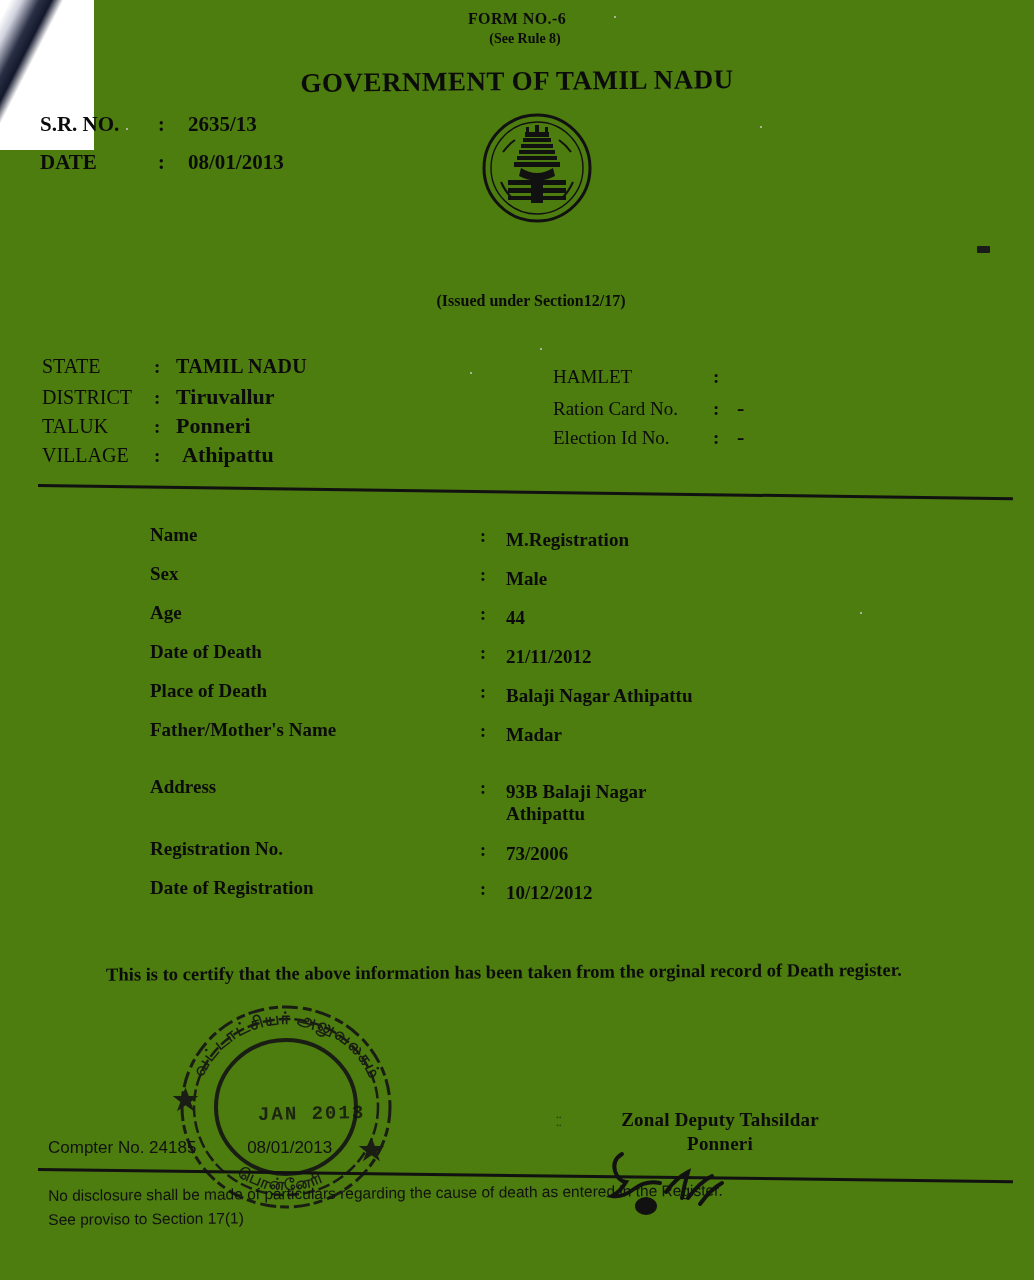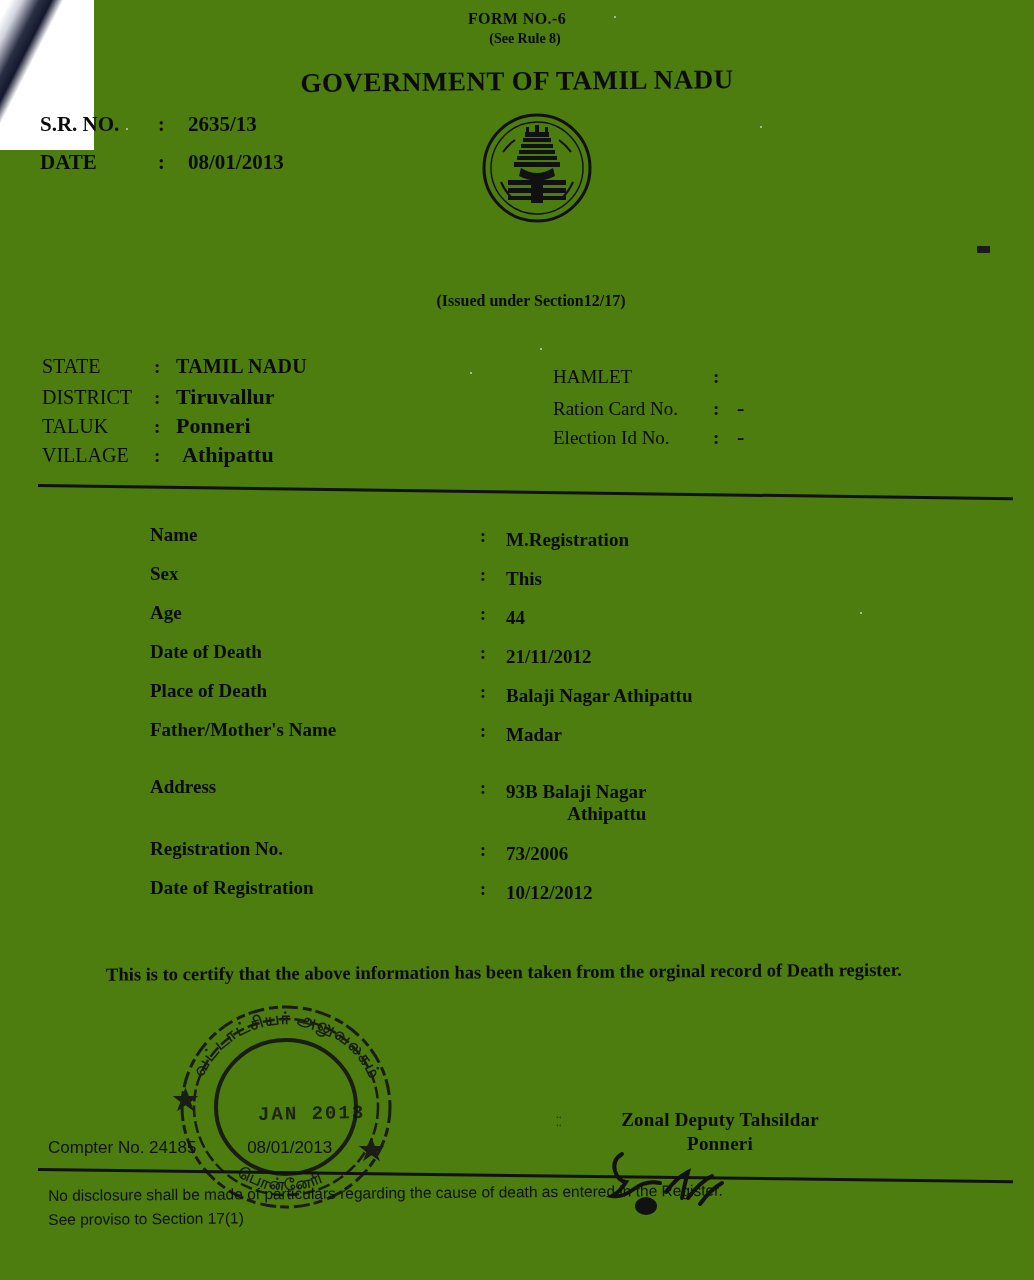--- a/index.html
+++ b/index.html
@@ -148,21 +148,21 @@
     position: absolute; left: 330px; top: 2px;
     font-size: 18px; font-weight: bold;
   }
   .frow .fvalue {
     position: absolute; left: 356px; top: 5px;
     font-size: 19px; font-weight: bold;
     line-height: 1.18;
     white-space: pre-line;
   }
   .frow.tall { height: 62px; }
-  .frow.gap { margin-top: 18px; text-align: right; }
+  .frow.gap { margin-top: 18px; }
 
   
   .certify {
     position: absolute;
     top: 962px; left: 48px;
     width: 968px;
     font-size: 18.5px;
     font-weight: bold;
     line-height: 1.45;
     text-indent: 58px;
@@ -353,21 +353,21 @@
 
   <div class="fields">
     <div class="frow">
       <span class="flabel">Name</span>
       <span class="fcolon">:</span>
       <span class="fvalue">M.Registration</span>
     </div>
     <div class="frow">
       <span class="flabel">Sex</span>
       <span class="fcolon">:</span>
-      <span class="fvalue">This</span>
+      <span class="fvalue">Male</span>
     </div>
     <div class="frow">
       <span class="flabel">Age</span>
       <span class="fcolon">:</span>
       <span class="fvalue">44</span>
     </div>
     <div class="frow">
       <span class="flabel">Date of Death</span>
       <span class="fcolon">:</span>
       <span class="fvalue">21/11/2012</span>

